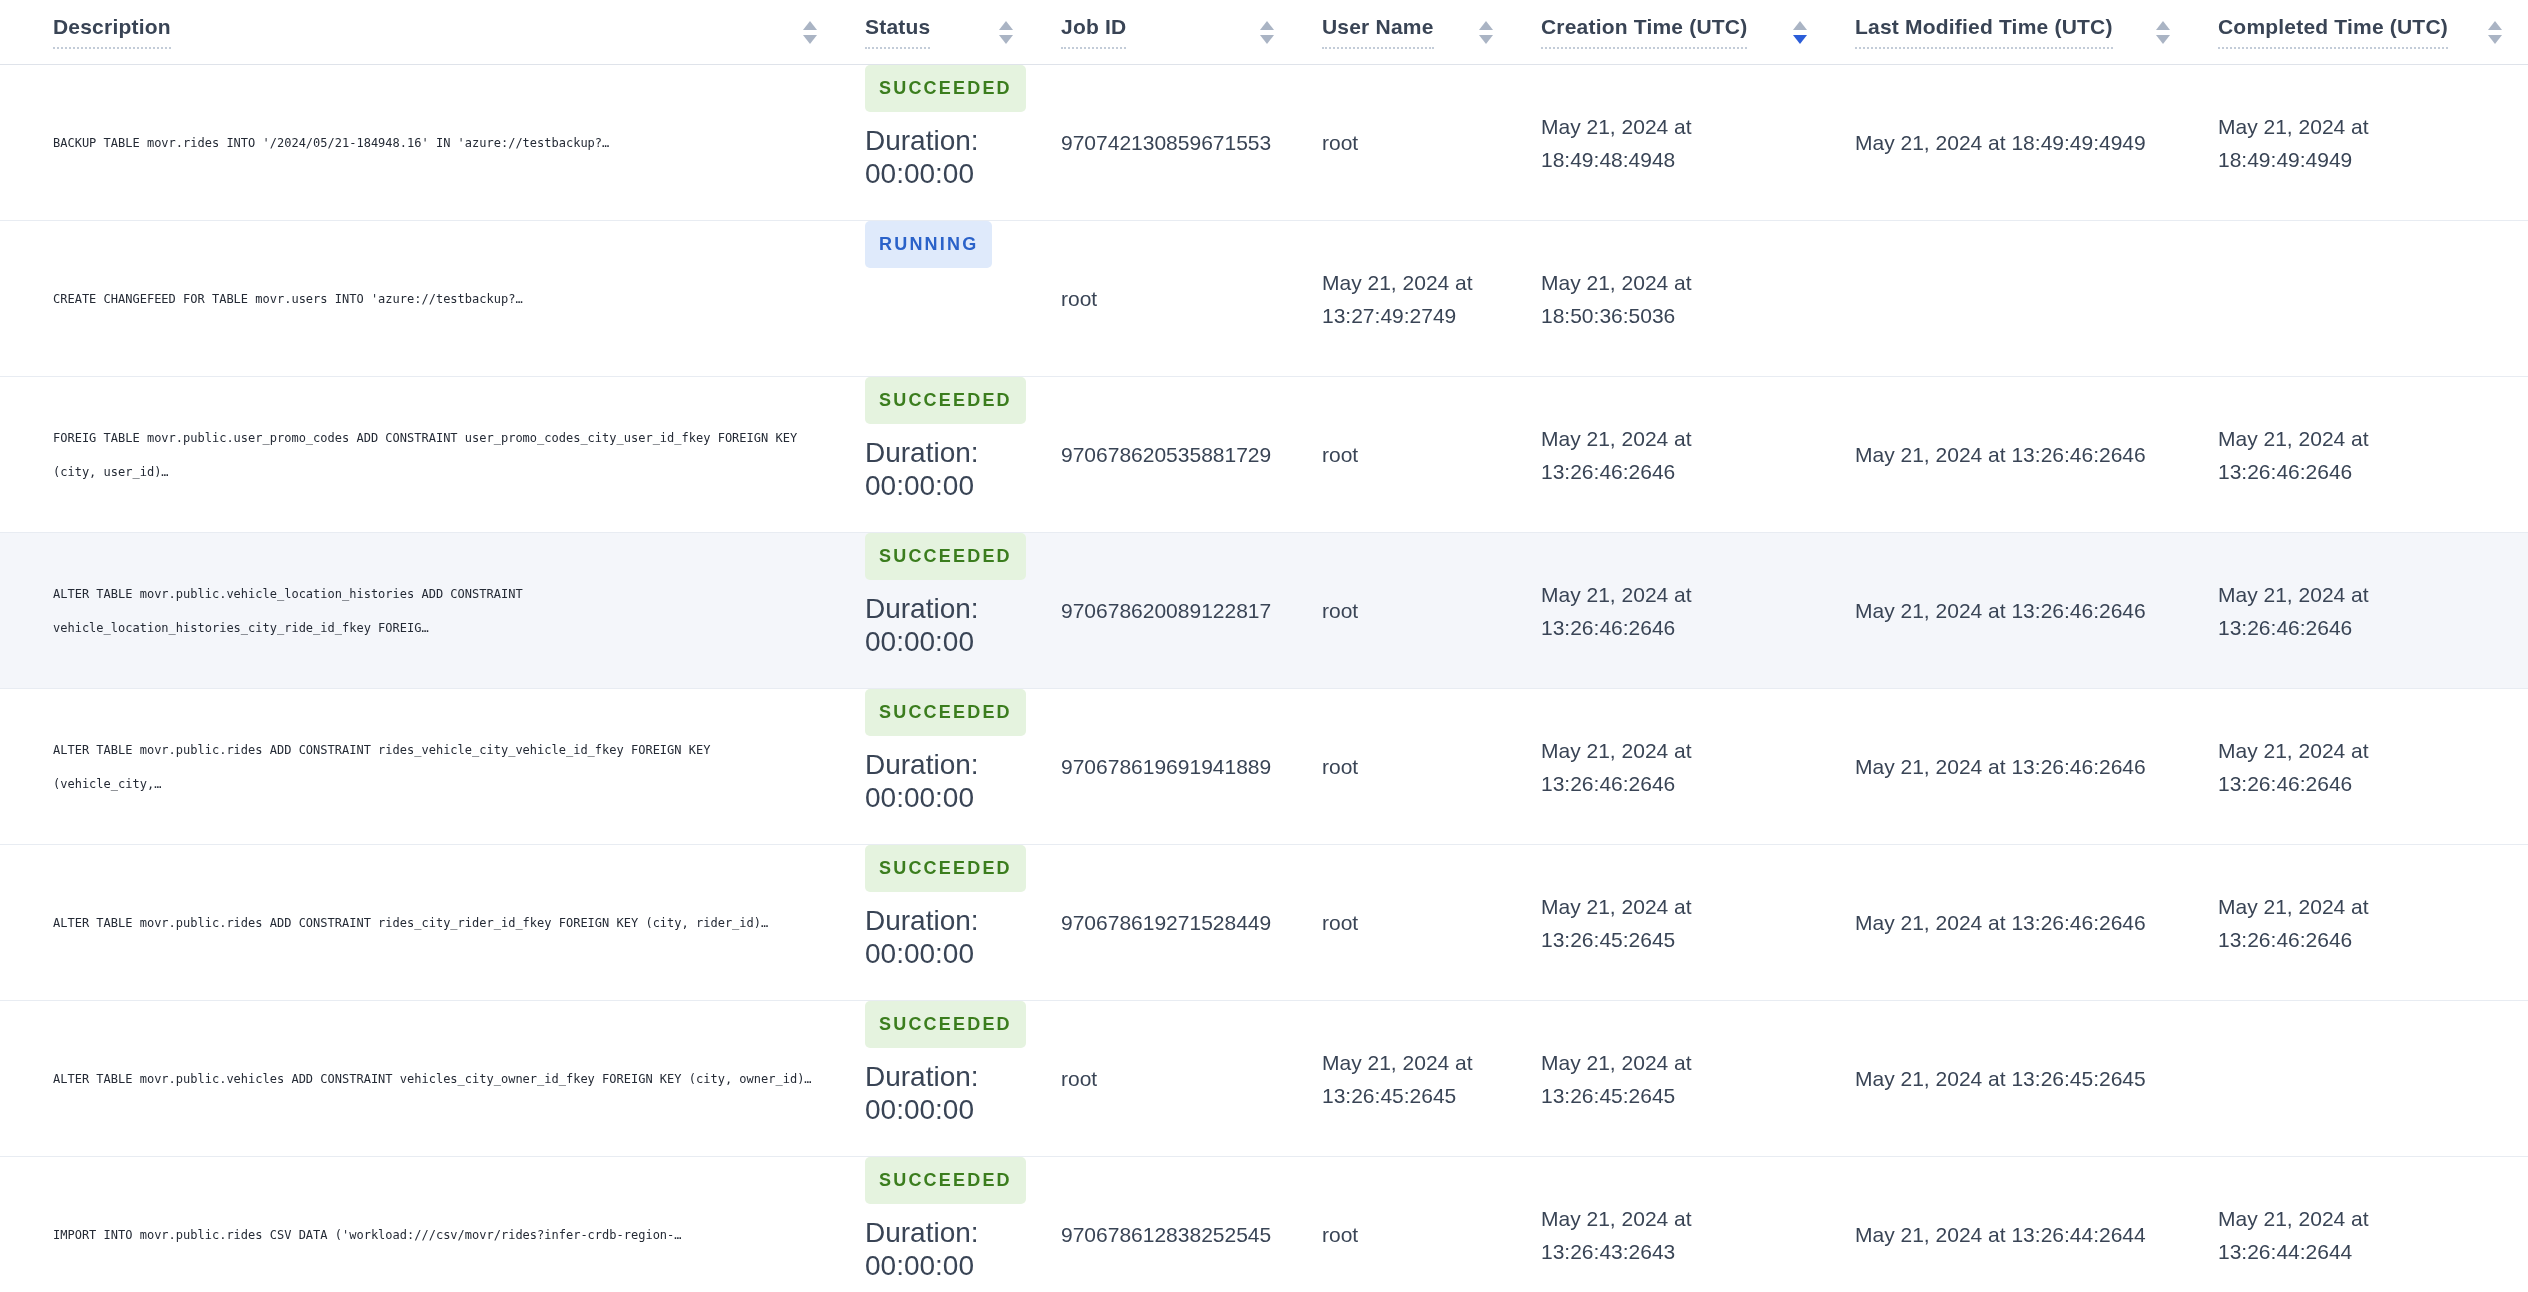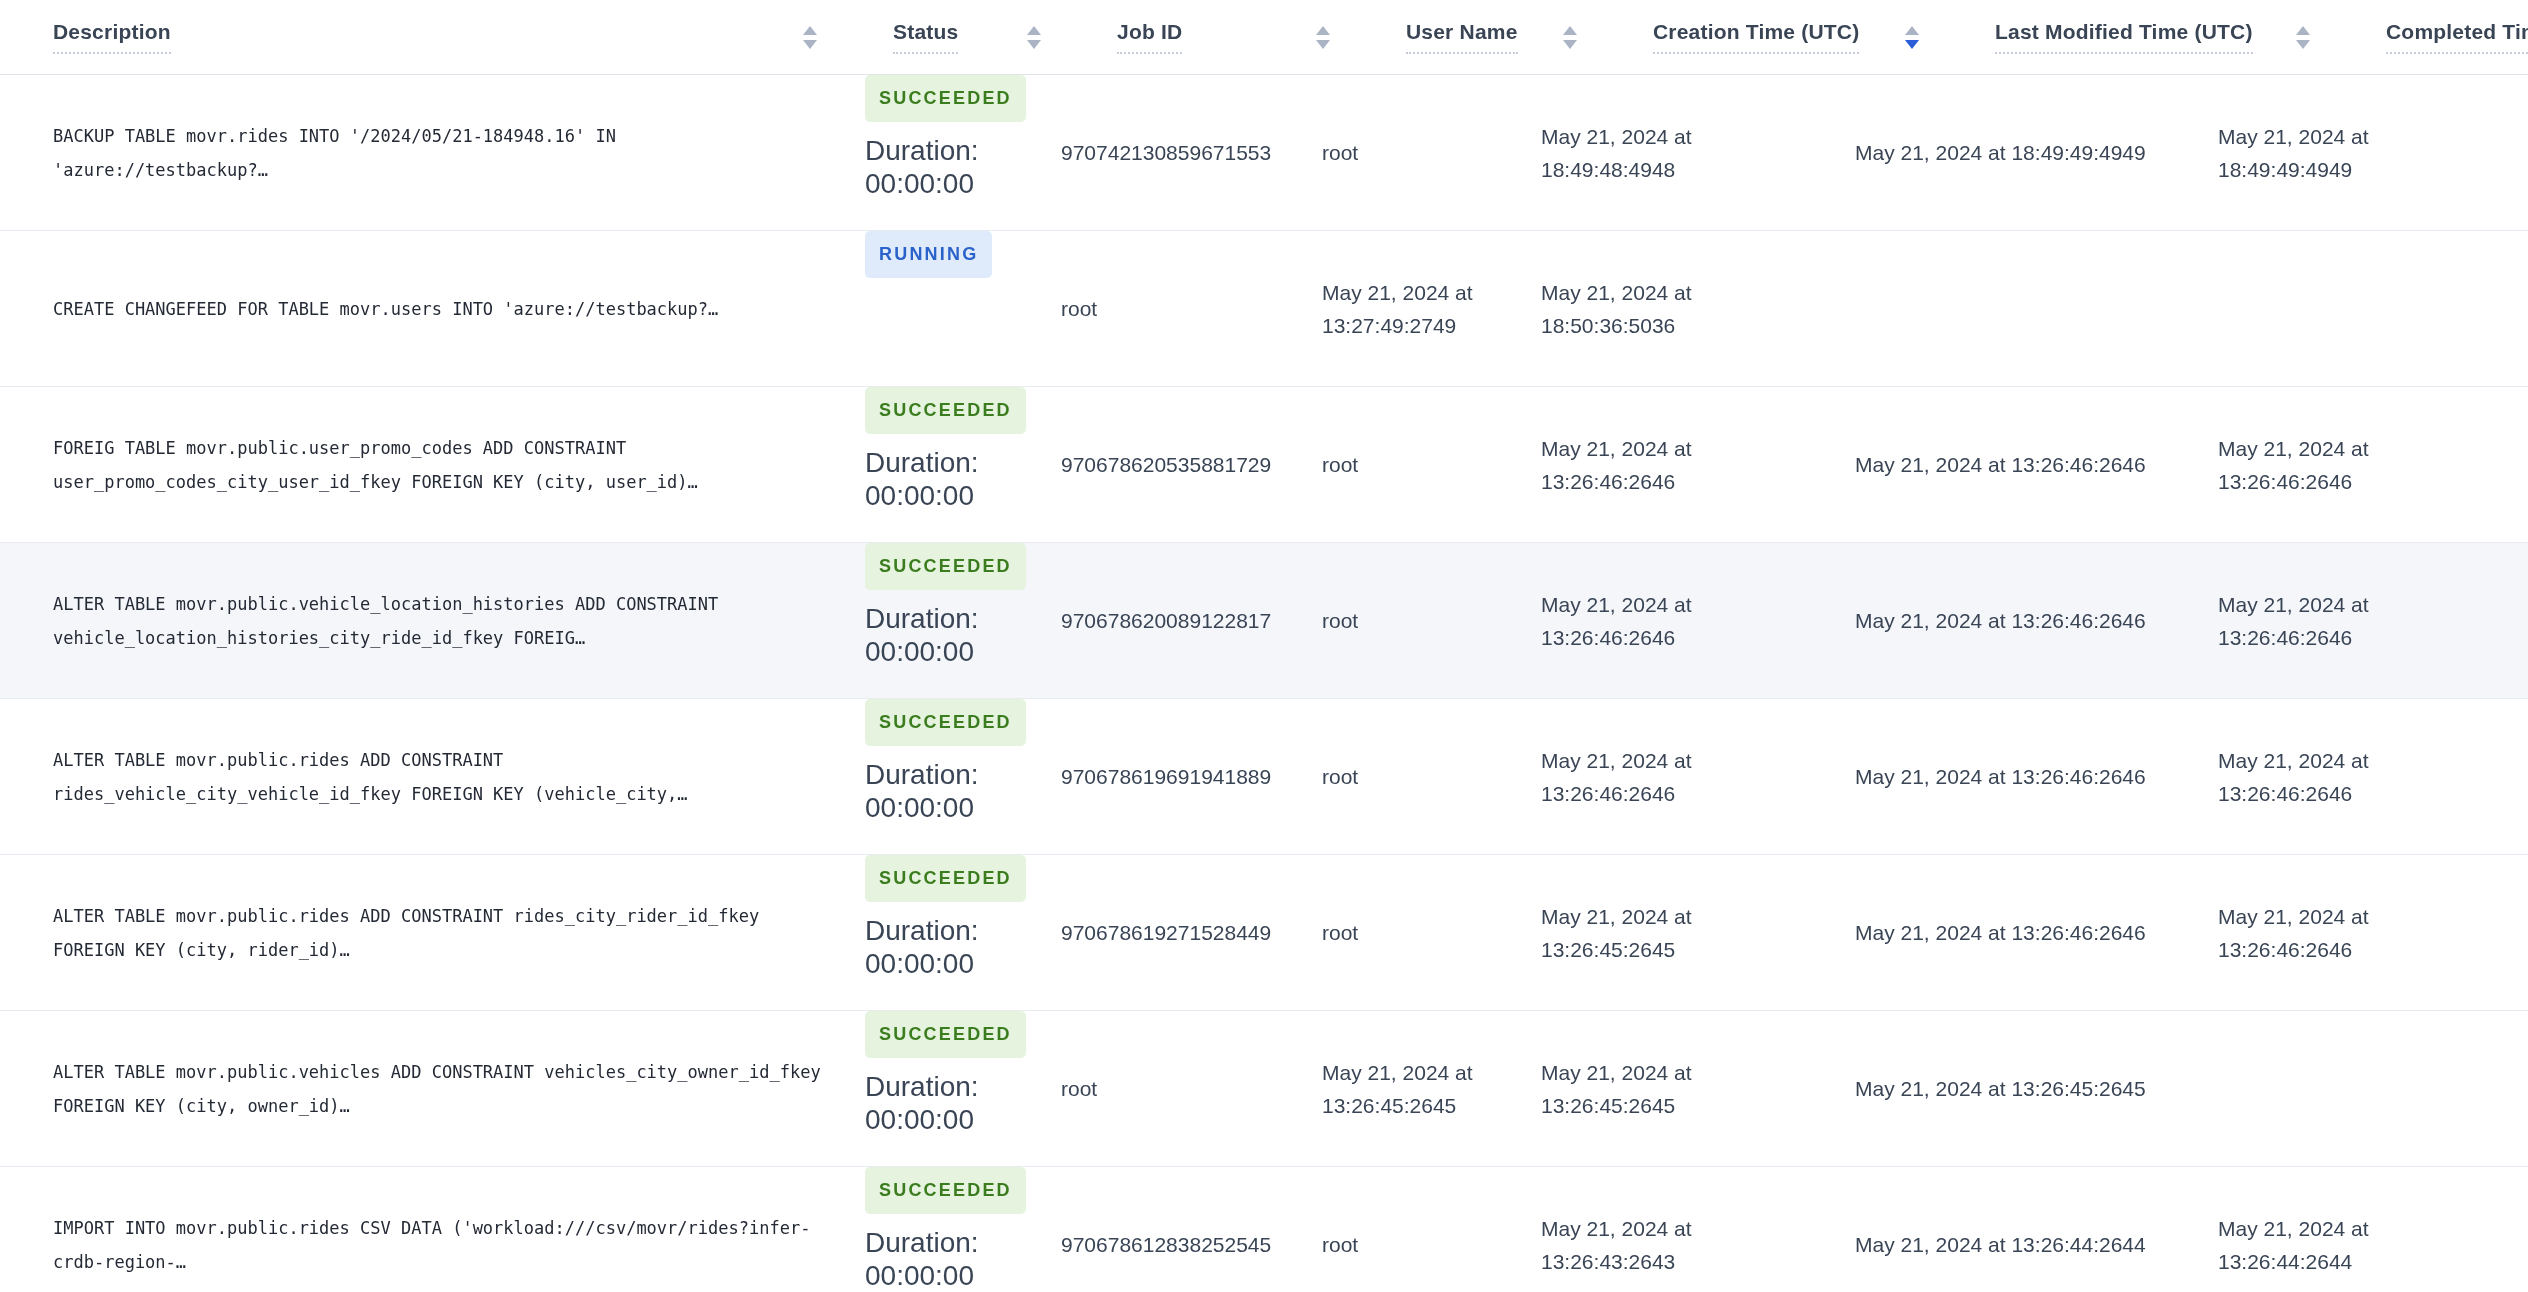--- a/index.html
+++ b/index.html
@@ -26,24 +26,23 @@
   }
   .jobs-table { width: 2528px; }
 
   .thead, .tr {
     display: grid;
     grid-template-columns: 865px 196px 261px 219px 314px 363px 310px;
   }
 
   
   .thead {
-    height: 75px;
+    height: 65px;
     align-items: center;
     border-bottom: 1px solid var(--header-border);
-    gap: 28px;
   }
   .th {
     display: flex;
     align-items: center;
     justify-content: space-between;
     padding-right: 48px;
     cursor: pointer;
   }
   .th:first-child { padding-left: 53px; }
   .th:last-child { padding-right: 26px; }
@@ -85,21 +84,21 @@
   .td {
     display: flex;
     align-items: center;
     color: var(--body-text);
     font-size: 21px;
     line-height: 33px;
   }
   .td-desc { padding-left: 53px; padding-right: 44px; }
   .desc-text {
     font-family: "DejaVu Sans Mono", monospace;
-    font-size: 17px;
+    font-size: 12px;
     line-height: 34px;
     color: var(--description-text);
     word-break: break-word;
   }
   .td-status {
     flex-direction: column;
     align-items: flex-start;
     justify-content: flex-start;
     padding-right: 20px;
   }

